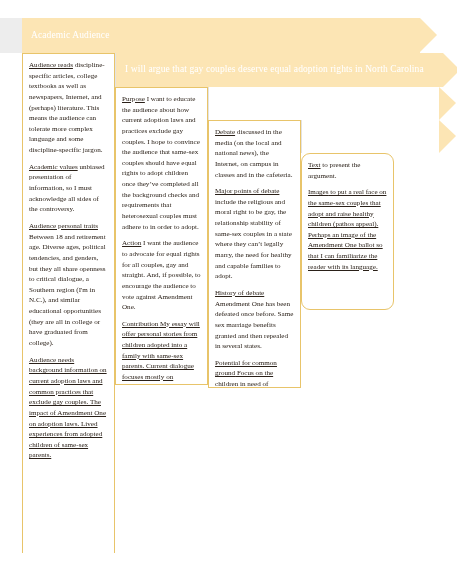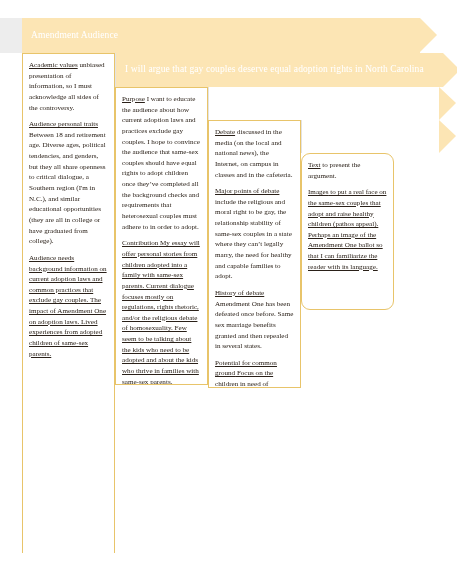--- a/index.html
+++ b/index.html
@@ -64,45 +64,47 @@
     position:absolute;left:0;bottom:0;width:457px;height:14px;background:#ffffff;
   }
 </style>
 </head>
 <body>
 
 <div class="canvas">
 
   <div class="tab-light" style="left:0px;top:18px;width:22px;height:35px;"></div>
   <div class="chev" style="left:22px;top:18px;width:398px;height:35px;">
-    <span class="lbl">Amendment Audience</span>
+    <span class="lbl">Academic Audience</span>
   </div>
   <div class="arrow" style="left:420px;top:18px;"></div>
 
   <div class="tab" style="left:95px;top:53px;width:21px;height:34px;"></div>
   <div class="chev" style="left:116px;top:53px;width:327px;height:34px;">
     <span class="lbl">I will argue that gay couples deserve equal adoption rights in North Carolina</span>
   </div>
   <div class="arrow" style="left:443px;top:53px;"></div>
 
   <div class="tab" style="left:188px;top:87px;width:21px;height:33px;"></div>
   <div class="arrow" style="left:439px;top:87px;border-top-width:16px;border-bottom-width:17px;"></div>
 
   <div class="tab" style="left:281px;top:120px;width:21px;height:33px;"></div>
   <div class="arrow" style="left:439px;top:120px;border-top-width:16px;border-bottom-width:17px;"></div>
 
   <div class="card" style="left:22px;top:53px;width:93px;height:504px;">
+    <p><span class="u">Audience reads</span><span> discipline-specific articles, college textbooks as well as newspapers, Internet, and (perhaps) literature. This means the audience can tolerate more complex language and some discipline-specific jargon.</span></p>
     <p><span class="u">Academic values</span><span> unbiased presentation of information, so I must acknowledge all sides of the controversy.</span></p>
     <p><span class="u">Audience personal traits</span><span> Between 18 and retirement age. Diverse ages, political tendencies, and genders, but they all share openness to critical dialogue, a Southern region (I'm in N.C.), and similar educational opportunities (they are all in college or have graduated from college).</span></p>
     <p><span class="u">Audience needs</span><span> background information on current adoption laws and common practices that exclude gay couples. The impact of Amendment One on adoption laws. Lived experiences from adopted children of same-sex parents.</span></p>
 
   </div>
 
   <div class="card" style="left:115px;top:87px;width:93px;height:298px;">
     <p><span class="u">Purpose</span><span> I want to educate the audience about how current adoption laws and practices exclude gay couples. I hope to convince the audience that same-sex couples should have equal rights to adopt children once they’ve completed all the background checks and requirements that heterosexual couples must adhere to in order to adopt.</span></p>
+    <p><span class="u">Action</span><span> I want the audience to advocate for equal rights for all couples, gay and straight. And, if possible, to encourage the audience to vote against Amendment One.</span></p>
     <p><span class="u">Contribution</span><span> My essay will offer personal stories from children adopted into a family with same-sex parents. Current dialogue focuses mostly on regulations, rights rhetoric, and/or the religious debate of homosexuality. Few seem to be talking about the kids who need to be adopted and about the kids who thrive in families with same-sex parents.</span></p>
   </div>
 
   <div class="card" style="left:208px;top:120px;width:93px;height:268px;">
     <p><span class="u">Debate</span><span> discussed in the media (on the local and national news), the Internet, on campus in classes and in the cafeteria.</span></p>
     <p><span class="u">Major points of debate</span><span> include the religious and moral right to be gay, the relationship stability of same-sex couples in a state where they can’t legally marry, the need for healthy and capable families to adopt.</span></p>
     <p><span class="u">History of debate</span><span> Amendment One has been defeated once before. Same sex marriage benefits granted and then repealed in several states.</span></p>
     <p><span class="u">Potential for common ground</span><span> Focus on the children in need of stability, healthy homes, and access to education and positive socialization. Many adoption agencies are religious organizations.</span></p>
   </div>
 

